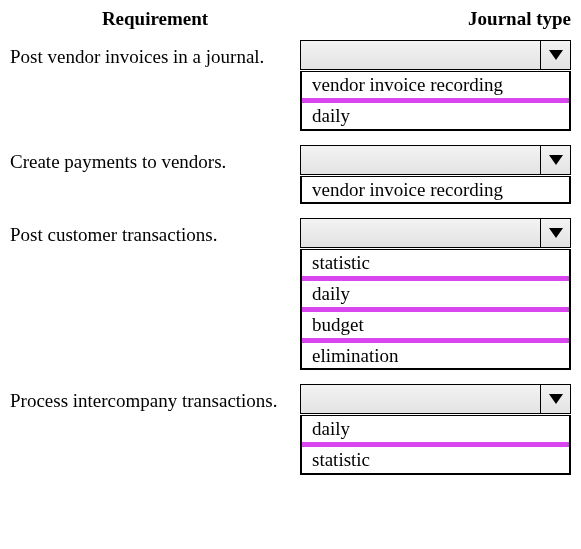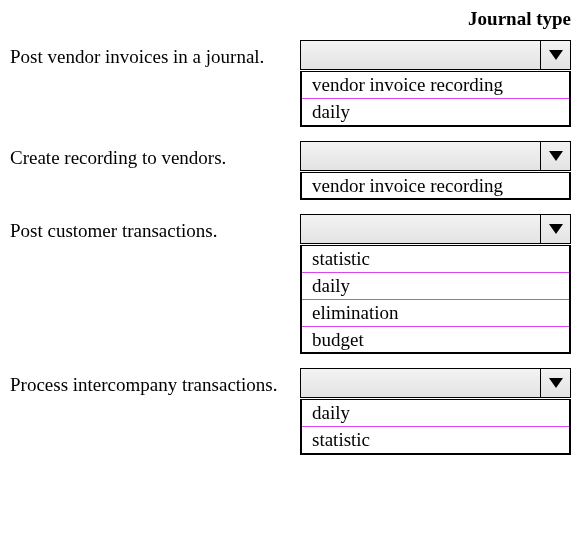--- a/index.html
+++ b/index.html
@@ -60,31 +60,32 @@
     justify-content: center;
   }
   .dd-btn svg { display:block; }
   .options {
     border: 2px solid #000;
     border-top: 1px solid #000;
     margin-top: 1px;
   }
   .option {
     padding: 1px 8px 1px 10px;
-    border-bottom: 1px solid #d946ef;
+    border-bottom: 5px solid #d946ef;
     line-height: 1.25;
     cursor: pointer;
     background:#fff;
   }
   .option:last-child { border-bottom: none; }
 </style>
 </head>
 <body>
 
 <div class="header-row">
+  <div class="header-left">Requirement</div>
   <div class="header-right">Journal type</div>
 </div>
 
 <div id="questions">
     <div class="question">
       <div class="q-label">Post vendor invoices in a journal.</div>
       <div class="q-right">
         <div class="dropdown">
           <div class="dd-value"></div>
           <div class="dd-btn">
@@ -93,21 +94,21 @@
             </svg>
           </div>
         </div>
         <div class="options">
           <div class="option">vendor invoice recording</div>
           <div class="option">daily</div>
         </div>
       </div>
     </div>
     <div class="question">
-      <div class="q-label">Create recording to vendors.</div>
+      <div class="q-label">Create payments to vendors.</div>
       <div class="q-right">
         <div class="dropdown">
           <div class="dd-value"></div>
           <div class="dd-btn">
             <svg width="14" height="10" viewBox="0 0 14 10">
               <polygon points="0,0 14,0 7,10" fill="#000"></polygon>
             </svg>
           </div>
         </div>
         <div class="options">
@@ -122,22 +123,22 @@
           <div class="dd-value"></div>
           <div class="dd-btn">
             <svg width="14" height="10" viewBox="0 0 14 10">
               <polygon points="0,0 14,0 7,10" fill="#000"></polygon>
             </svg>
           </div>
         </div>
         <div class="options">
           <div class="option">statistic</div>
           <div class="option">daily</div>
+          <div class="option">budget</div>
           <div class="option">elimination</div>
-          <div class="option">budget</div>
         </div>
       </div>
     </div>
     <div class="question">
       <div class="q-label">Process intercompany transactions.</div>
       <div class="q-right">
         <div class="dropdown">
           <div class="dd-value"></div>
           <div class="dd-btn">
             <svg width="14" height="10" viewBox="0 0 14 10">

